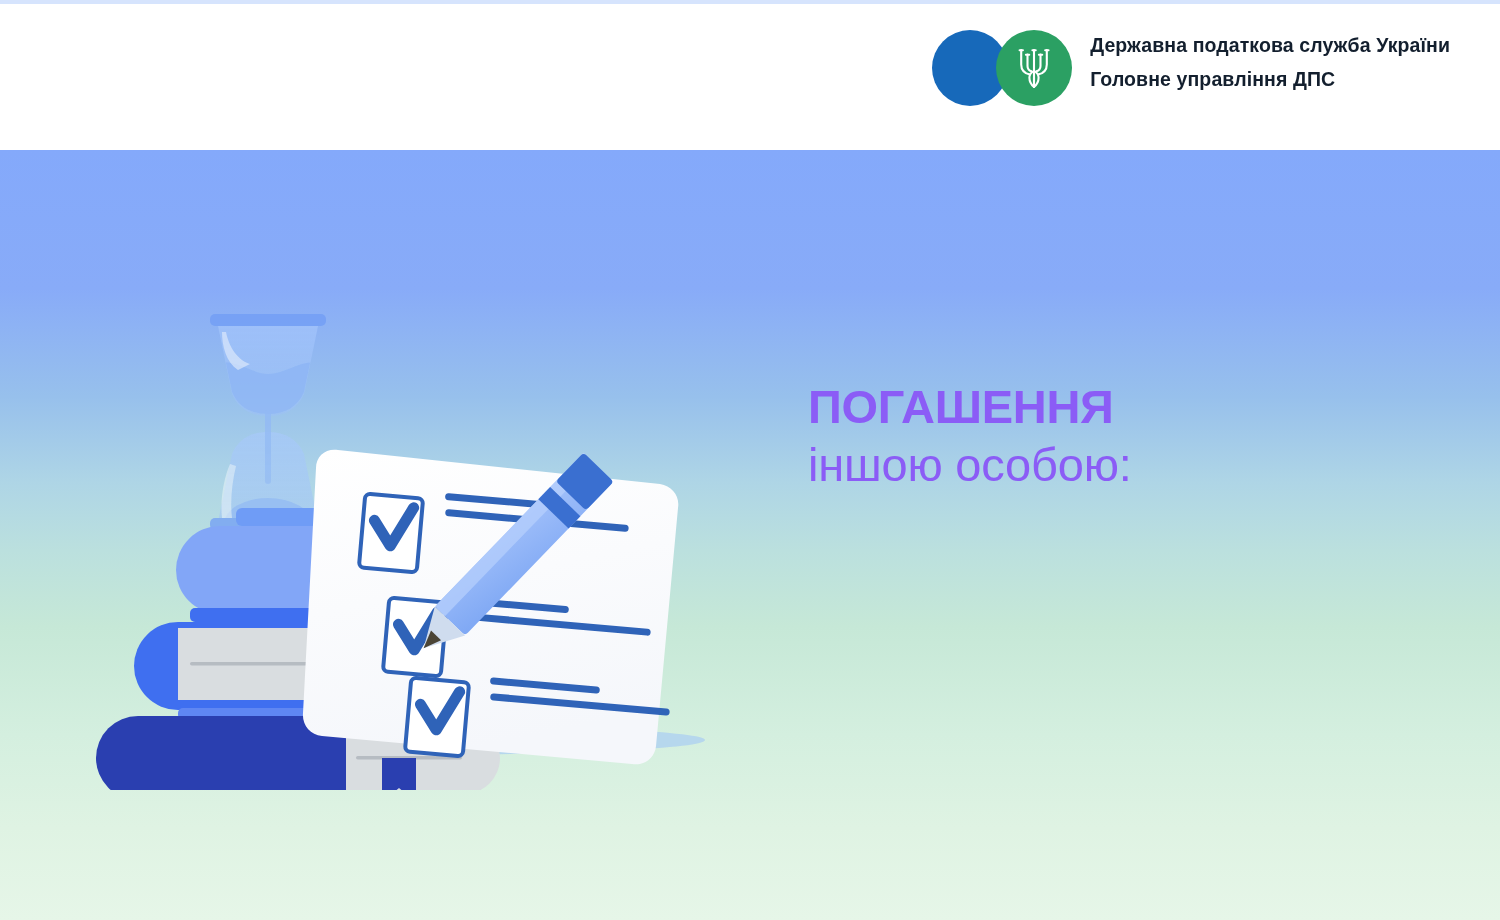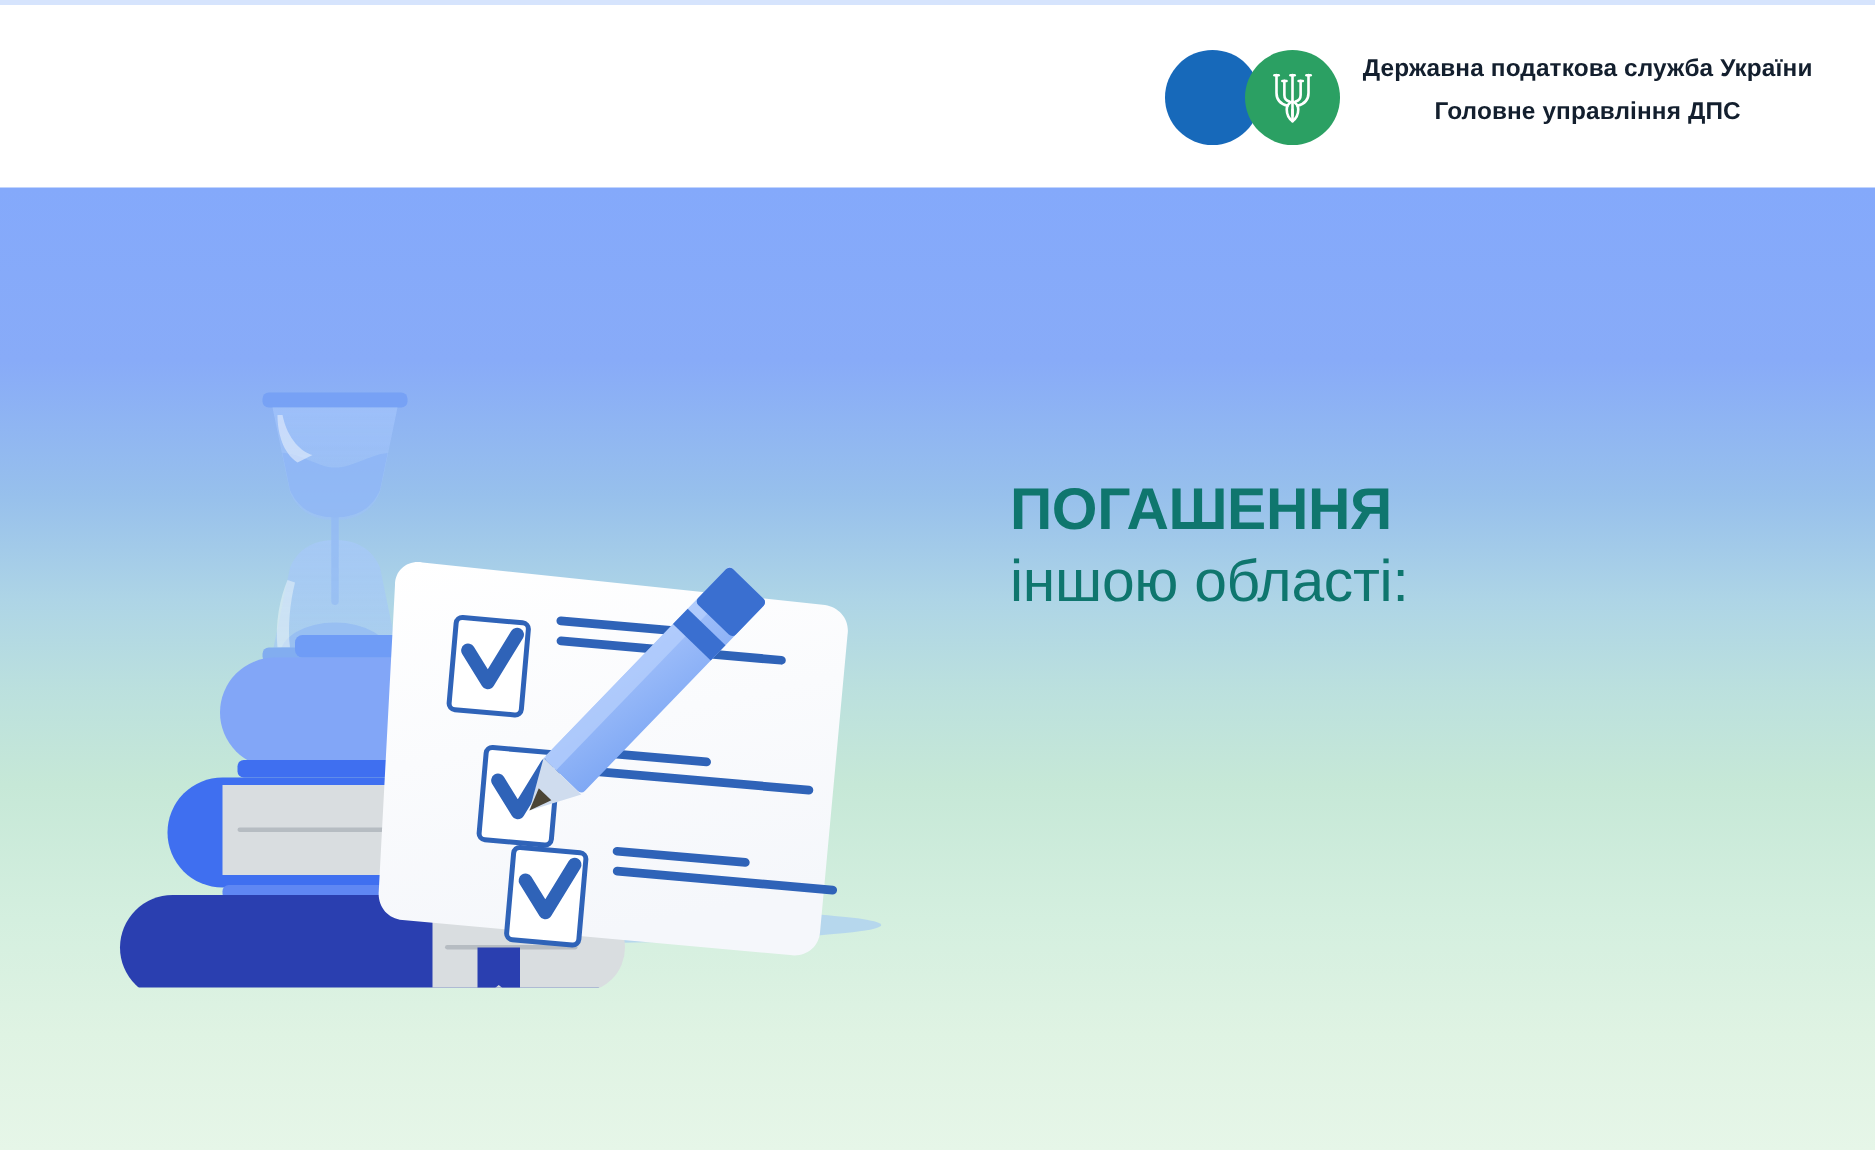--- a/index.html
+++ b/index.html
@@ -16,22 +16,22 @@
     position:absolute;left:0;top:0;width:1500px;height:4px;
     background:#d6e4fd;
   }
 
   
   .header{
     position:absolute;left:0;top:4px;width:1500px;height:146px;
     background:#ffffff;
   }
   .logo-block{
-    position:absolute;right:50px;top:36px;
-    display:flex;align-items:flex-start;gap:16px;text-align:center;
+    position:absolute;right:50px;top:26px;
+    display:flex;align-items:flex-start;gap:16px;
   }
   .logo-marks{position:relative;width:142px;height:76px;flex:0 0 auto;}
   .circle-blue{
     position:absolute;left:0;top:0;width:76px;height:76px;border-radius:50%;
     background:#1769ba;
   }
   .circle-green{
     position:absolute;left:64px;top:0;width:76px;height:76px;border-radius:50%;
     background:#2ba063;
   }
@@ -54,21 +54,21 @@
       #bbe0de   52%,
       #c6e8d7   62%,
       #d4efdf   76%,
       #dff3e3   88%,
       #e6f6e8  100%);
   }
 
   
   .headline{
     position:absolute;left:808px;top:378px;width:660px;
-    color:#0f766e;
+    color:#8b5cf6;
   }
   .hl-row{display:block;white-space:nowrap;}
   .hl-strong{
     font-weight:bold;font-size:47px;line-height:58px;letter-spacing:-0.3px;
   }
   .hl-light{
     font-weight:normal;font-size:47px;line-height:58px;letter-spacing:-0.2px;
   }
 
   
@@ -220,16 +220,16 @@
         <rect x="392" y="152" width="42" height="40" rx="4" fill="#3a6fd0"></rect>
         <rect x="392" y="200" width="42" height="17" fill="#3a6fd0"></rect>
         <path d="M392 366 H434 L413 404 Z" fill="#cfdcee"></path>
         <path d="M406 386 H420 L413 404 Z" fill="#4b4536"></path>
       </g>
     </svg>
   </div>
 
   <div class="headline">
     <div class="hl-row hl-strong">ПОГАШЕННЯ</div>
-    <div class="hl-row hl-light">іншою області:</div>
+    <div class="hl-row hl-light">іншою особою:</div>
   </div>
 
 </div>
 
 </body></html>

